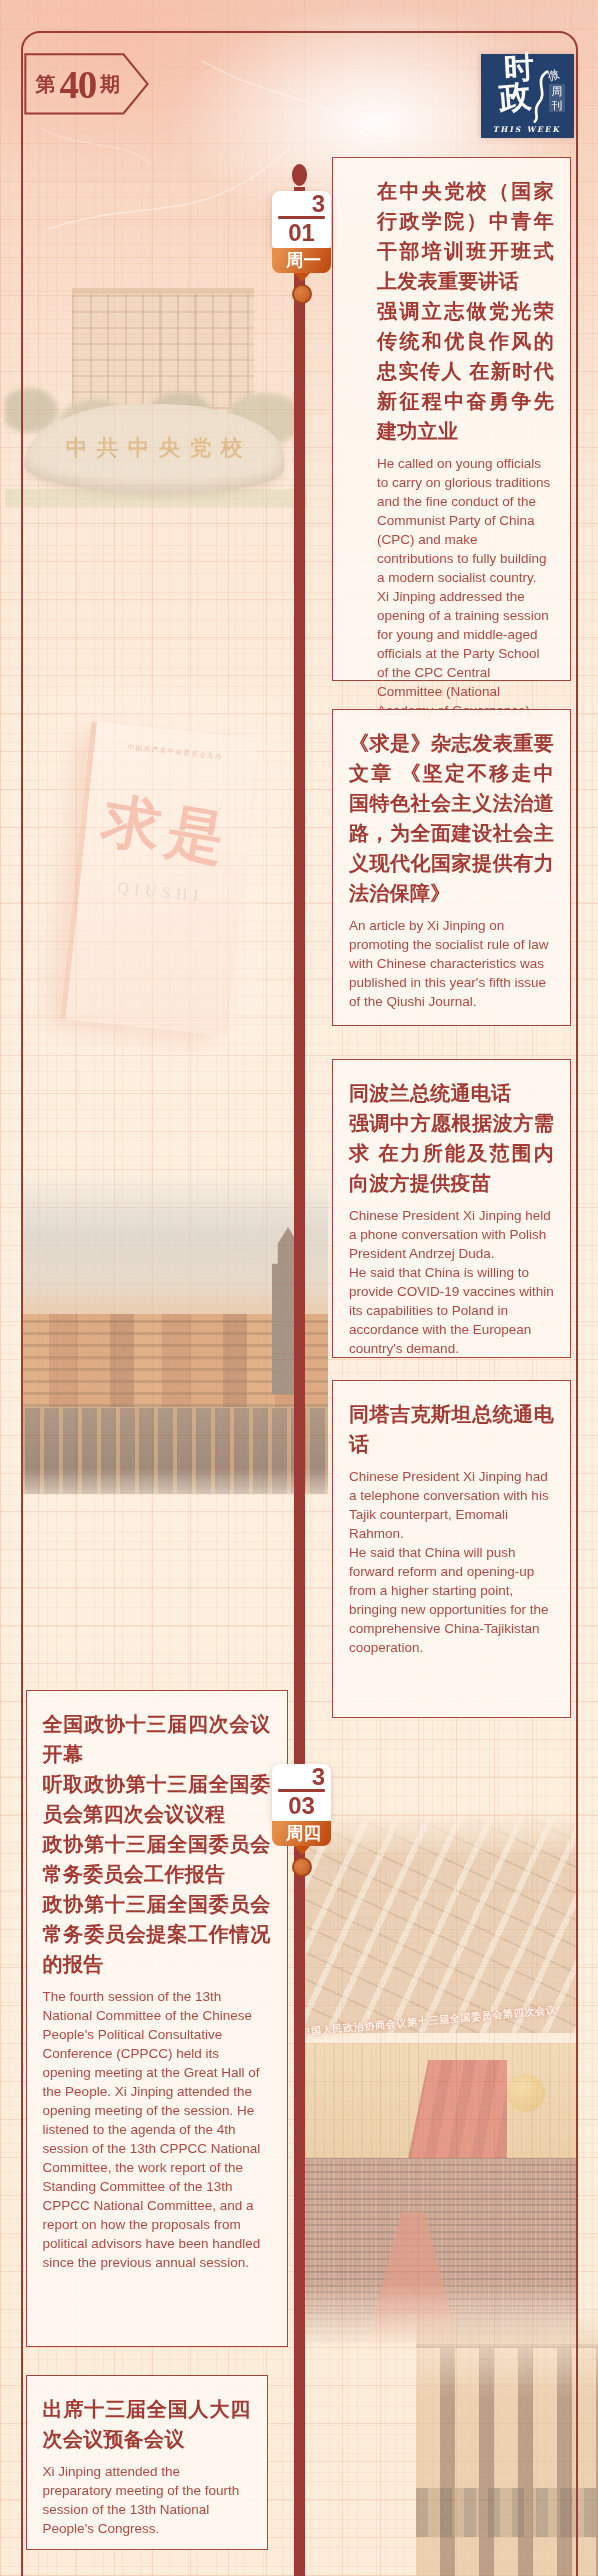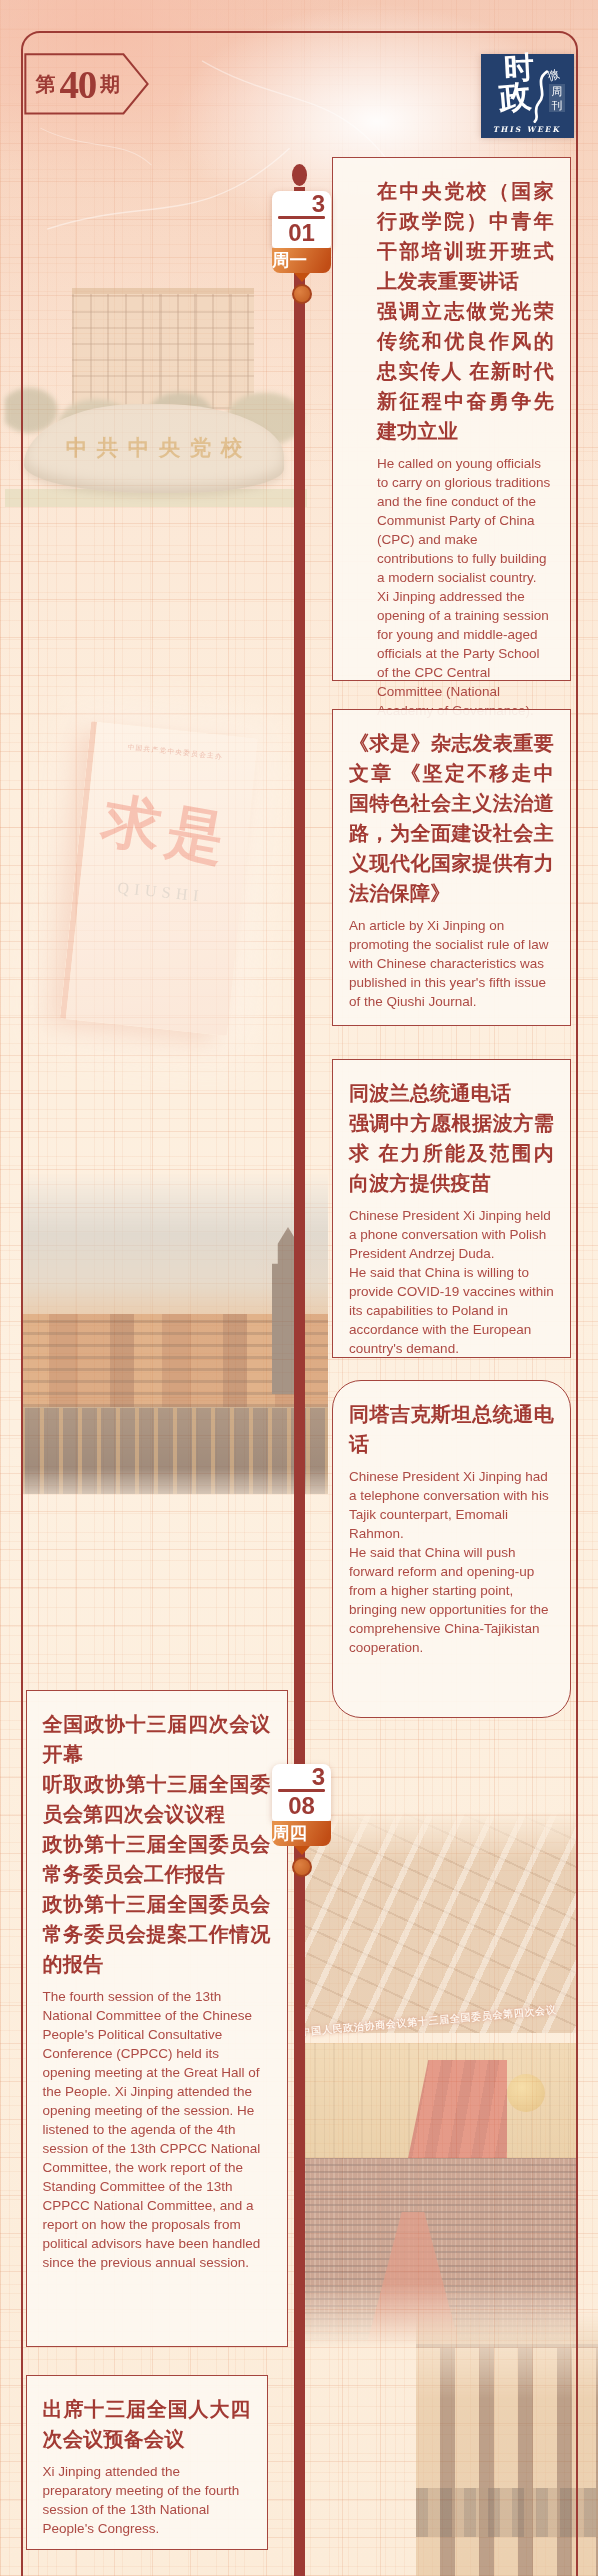--- a/index.html
+++ b/index.html
@@ -44,32 +44,32 @@
   .tl-bar{position:absolute;left:294px;top:187px;width:10.8px;height:2389px;background:#9d3a34;z-index:4;}
   .tl-startdot{position:absolute;left:292px;top:164px;width:15px;height:21.6px;border-radius:50%;background:#9d3a34;z-index:4;}
   
   .marker{position:absolute;left:272px;width:59px;z-index:7;}
   .m1{top:191px;} .m2{top:1764px;}
   .m-white{background:#fff;border-radius:8px 8px 3.4px 3.4px;padding:2px 6px 4px;box-shadow:0 2px 6px rgba(150,60,30,.28);}
   .m-month{font:700 24px/21.6px "Liberation Sans",sans-serif;color:#9d3b35;text-align:right;}
   .m-rule{height:2.7px;background:#9d3b35;border-radius:1.3px;margin:1.3px 0 2px;}
   .m-day{font:700 24px/23px "Liberation Sans",sans-serif;color:#9d3b35;text-align:center;}
   .m-tab{height:25.6px;background:linear-gradient(115deg,#e6914a 10%,#c14d15 90%);border-radius:0 0 8px 8px;
-    color:#fff;font:700 17.5px/25.6px "Liberation Sans",sans-serif;text-align:left;padding-right:22px;box-sizing:border-box;}
+    color:#fff;font:700 17.5px/25.6px "Liberation Sans",sans-serif;text-align:right;padding-right:10px;box-sizing:border-box;}
   .m-tri{width:0;height:0;margin:0 auto;border-left:8px solid transparent;border-right:8px solid transparent;
     border-top:9.4px solid #c4500f;}
   .m-dot{width:16px;height:16px;border-radius:50%;margin:2px auto 0;border:2px solid #a8431d;
     background:radial-gradient(circle at 35% 35%,#de8142,#c05a1f);}
   
   .card{position:absolute;z-index:5;box-sizing:border-box;background:rgba(253,247,240,.93);
     border:1.3px solid #a5453e;padding:17.5px 16px;}
   .c1{left:332px;top:157px;width:239px;height:524px;padding-left:44px;}
   .c2{left:332px;top:709px;width:239px;height:317px;}
   .c3{left:332px;top:1059px;width:239px;height:299px;}
-  .c4{left:332px;top:1380px;width:239px;height:338px;border-radius:29px;}
+  .c4{left:332px;top:1380px;width:239px;height:338px;}
   .c5{left:25.6px; top:1690px;width:262px;height:657px;}
   .c6{left:25.6px; top:2375px;width:242px;height:175px;}
   .zh-p{font:600 20px/30px "Liberation Serif","DejaVu Serif",serif;color:#a23a33;
     text-align:justify;text-justify:inter-character;letter-spacing:0.3px;}
   .en{margin-top:8px;}
   .en-p{font:400 13.5px/19px "Liberation Sans","DejaVu Sans",sans-serif;color:#ad4a44;}
   
   .photo{position:absolute;z-index:2;pointer-events:none;}
   .ph-party{left:5px;top:234px;width:302px;height:295px;opacity:.5;}
   .ps-bld{position:absolute;left:67px;top:54px;width:182px;height:115px;background:
@@ -230,21 +230,21 @@
     </div>
     <div class="m-tab">周一</div>
     <div class="m-tri"></div>
     <div class="m-dot"></div>
   </div>
 
   <div class="marker m2">
     <div class="m-white">
       <div class="m-month">3</div>
       <div class="m-rule"></div>
-      <div class="m-day">08</div>
+      <div class="m-day">03</div>
     </div>
     <div class="m-tab">周四</div>
     <div class="m-tri"></div>
     <div class="m-dot"></div>
   </div>
 
   <section class="card c1">
     <div class="zh">
         <div class="zh-p">在中央党校（国家行政学院）中青年干部培训班开班式上发表重要讲话</div>
         <div class="zh-p">强调立志做党光荣传统和优良作风的忠实传人 在新时代新征程中奋勇争先建功立业</div>

